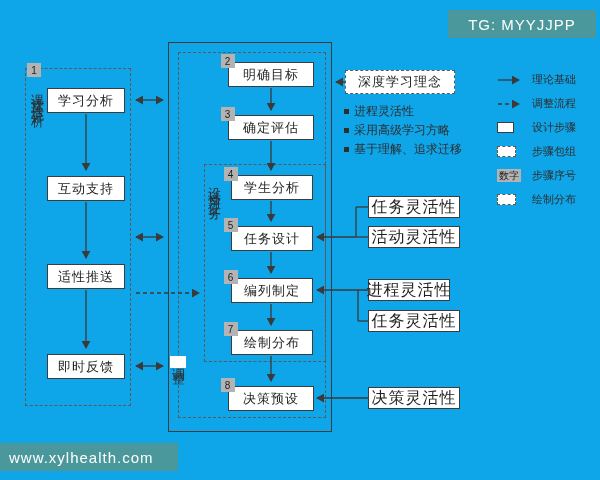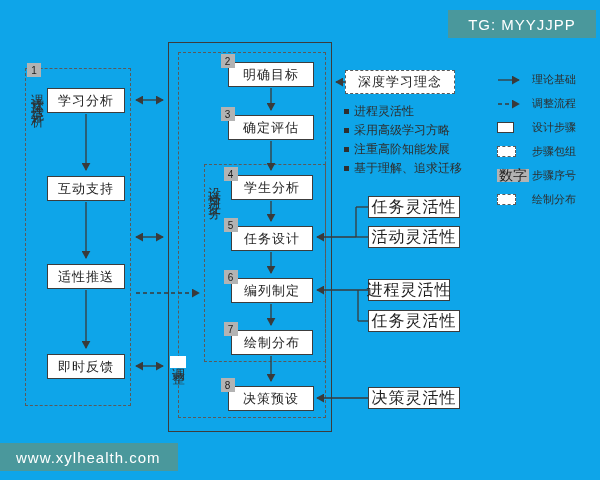--- a/index.html
+++ b/index.html
@@ -17,30 +17,30 @@
   .box.dbox{border:1.3px dashed #5a5a5a}
   .badge{position:absolute;z-index:4;width:14px;height:14px;background:#b3b3b3;color:#1c1c1c;
          font-size:10px;display:flex;align-items:center;justify-content:center}
   .badge.corner{left:-8px;top:-9px}
   .vtext{position:absolute;z-index:2;writing-mode:vertical-rl;text-orientation:upright;
          font-size:13px;color:#2e2e2e;letter-spacing:4px;line-height:16px}
   .adjust{background:#fff;padding:2px 0;z-index:3}
   .banner{position:absolute;z-index:6;background:#4a989c;color:#fff;display:flex;align-items:center;
           font-size:15px;letter-spacing:1px}
   .banner.tg{left:448px;top:10px;width:148px;height:28px;justify-content:center}
-  .banner.site{left:0;top:443px;width:178px;height:28px;padding-left:16px}
+  .banner.site{left:0;top:443px;width:178px;height:28px;padding-left:9px}
   .bullets{position:absolute;left:344px;top:102px;z-index:2}
   .bullet-row{display:flex;align-items:flex-start;font-size:12px;color:#2e2e2e;line-height:19px;white-space:nowrap}
   .sq{width:5px;height:5px;background:#2e2e2e;margin:7px 5px 0 0;flex:0 0 auto}
   .legend{position:absolute;left:497px;top:72px;z-index:2}
   .legend-row{display:flex;align-items:center;margin-bottom:9px;font-size:11px;color:#2e2e2e;white-space:nowrap}
   .legend-sym{width:30px;flex:0 0 auto;display:flex;align-items:center;justify-content:flex-start;margin-right:5px}
   .sym-box{display:inline-block;width:17px;height:11px;background:#fff;border:1px solid #3c3c3c}
   .sym-dashed{display:inline-block;width:19px;height:11px;background:#fff;border:1px dashed #5a5a5a}
-  .sym-num{display:inline-block;background:#b3b3b3;color:#1c1c1c;font-size:14px;padding:0 2px;line-height:13px}
+  .sym-num{display:inline-block;background:#b3b3b3;color:#1c1c1c;font-size:10px;padding:0 2px;line-height:13px}
 </style>
 </head>
 <body>
 
 <div class="canvas">
 
   <svg class="overlay" width="600" height="480">
     <defs>
       <marker id="ah" viewBox="0 0 10 10" refX="8" refY="5" markerWidth="9" markerHeight="9" orient="auto-start-reverse" markerUnits="userSpaceOnUse">
         <path d="M0,0 L9,5 L0,10 z" fill="#3a3a3a"></path>
@@ -135,24 +135,20 @@
     <div class="bullet-row">
       <span class="sq"></span>
       <span>进程灵活性</span>
     </div>
     <div class="bullet-row">
       <span class="sq"></span>
       <span>采用高级学习方略</span>
     </div>
     <div class="bullet-row">
       <span class="sq"></span>
-      <span>注重高阶知能发展</span>
-    </div>
-    <div class="bullet-row">
-      <span class="sq"></span>
       <span>基于理解、追求迁移</span>
     </div>
   </div>
 
   <div class="box small" style="left:368px;top:196px;width:92px;height:22px">任务灵活性</div>
   <div class="box small" style="left:368px;top:226px;width:92px;height:22px">活动灵活性</div>
   <div class="box small" style="left:368px;top:279px;width:82px;height:22px">进程灵活性</div>
   <div class="box small" style="left:368px;top:310px;width:92px;height:22px">任务灵活性</div>
   <div class="box small" style="left:368px;top:387px;width:92px;height:22px">决策灵活性</div>
 

